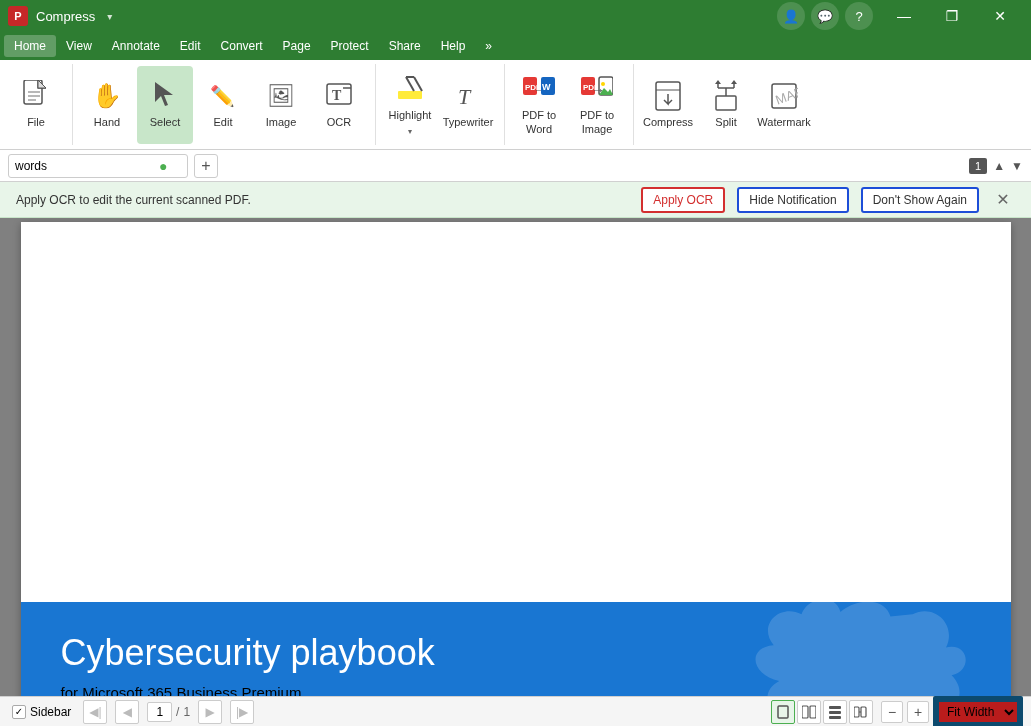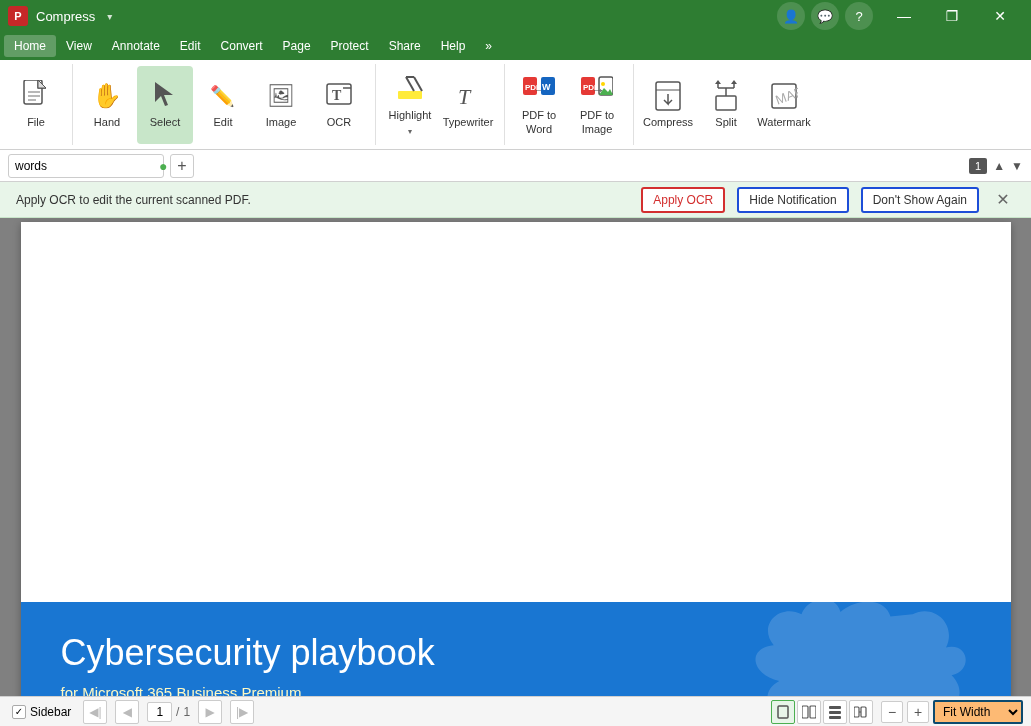--- a/index.html
+++ b/index.html
@@ -120,21 +120,21 @@
       padding: 0 8px;
       gap: 6px;
       flex-shrink: 0;
     }
     .search-input-wrap {
       display: flex; align-items: center;
       border: 1px solid #ccc;
       border-radius: 3px;
       padding: 2px 6px;
       gap: 4px;
-      width: 156px;
+      width: 180px;
       height: 24px;
     }
     .search-input {
       border: none; outline: none;
       font-size: 12px;
       width: 140px;
       background: transparent;
     }
     .search-dot { color: #4caf50; font-size: 14px; }
     .search-add-btn {
@@ -225,21 +225,21 @@
       overflow: hidden;
       padding: 30px 40px;
     }
     .pdf-title {
       color: white;
       font-size: 36px;
       font-weight: 300;
       margin-bottom: 10px;
     }
     .pdf-subtitle {
-      color: #fef9c3;
+      color: #000000;
       font-size: 15px;
       margin-bottom: 8px;
     }
     .pdf-bg-shape {
       position: absolute;
       right: 80px;
       top: 10px;
       opacity: 0.2;
       color: white;
       font-size: 120px;
@@ -297,23 +297,23 @@
     .view-btn.active { background: #e8f5e9; border-color: #4caf50; }
     .zoom-controls { display: flex; align-items: center; gap: 4px; }
     .zoom-btn {
       width: 22px; height: 22px;
       border: 1px solid #ccc; border-radius: 2px;
       background: white; cursor: pointer;
       font-size: 14px; color: #555;
       display: flex; align-items: center; justify-content: center;
     }
     .zoom-select {
-      border: 2px solid #0c4a6e; border-radius: 2px;
+      border: 6px solid #0c4a6e; border-radius: 2px;
       padding: 2px 4px; font-size: 12px;
-      background: #fdba74; cursor: pointer;
+      background: #b91c1c; cursor: pointer;
       width: 90px;
     }
   </style>
 </head>
 <body>
 
 <div class="title-bar">
   <div class="title-bar-logo">
     <span>P</span>
   </div>

